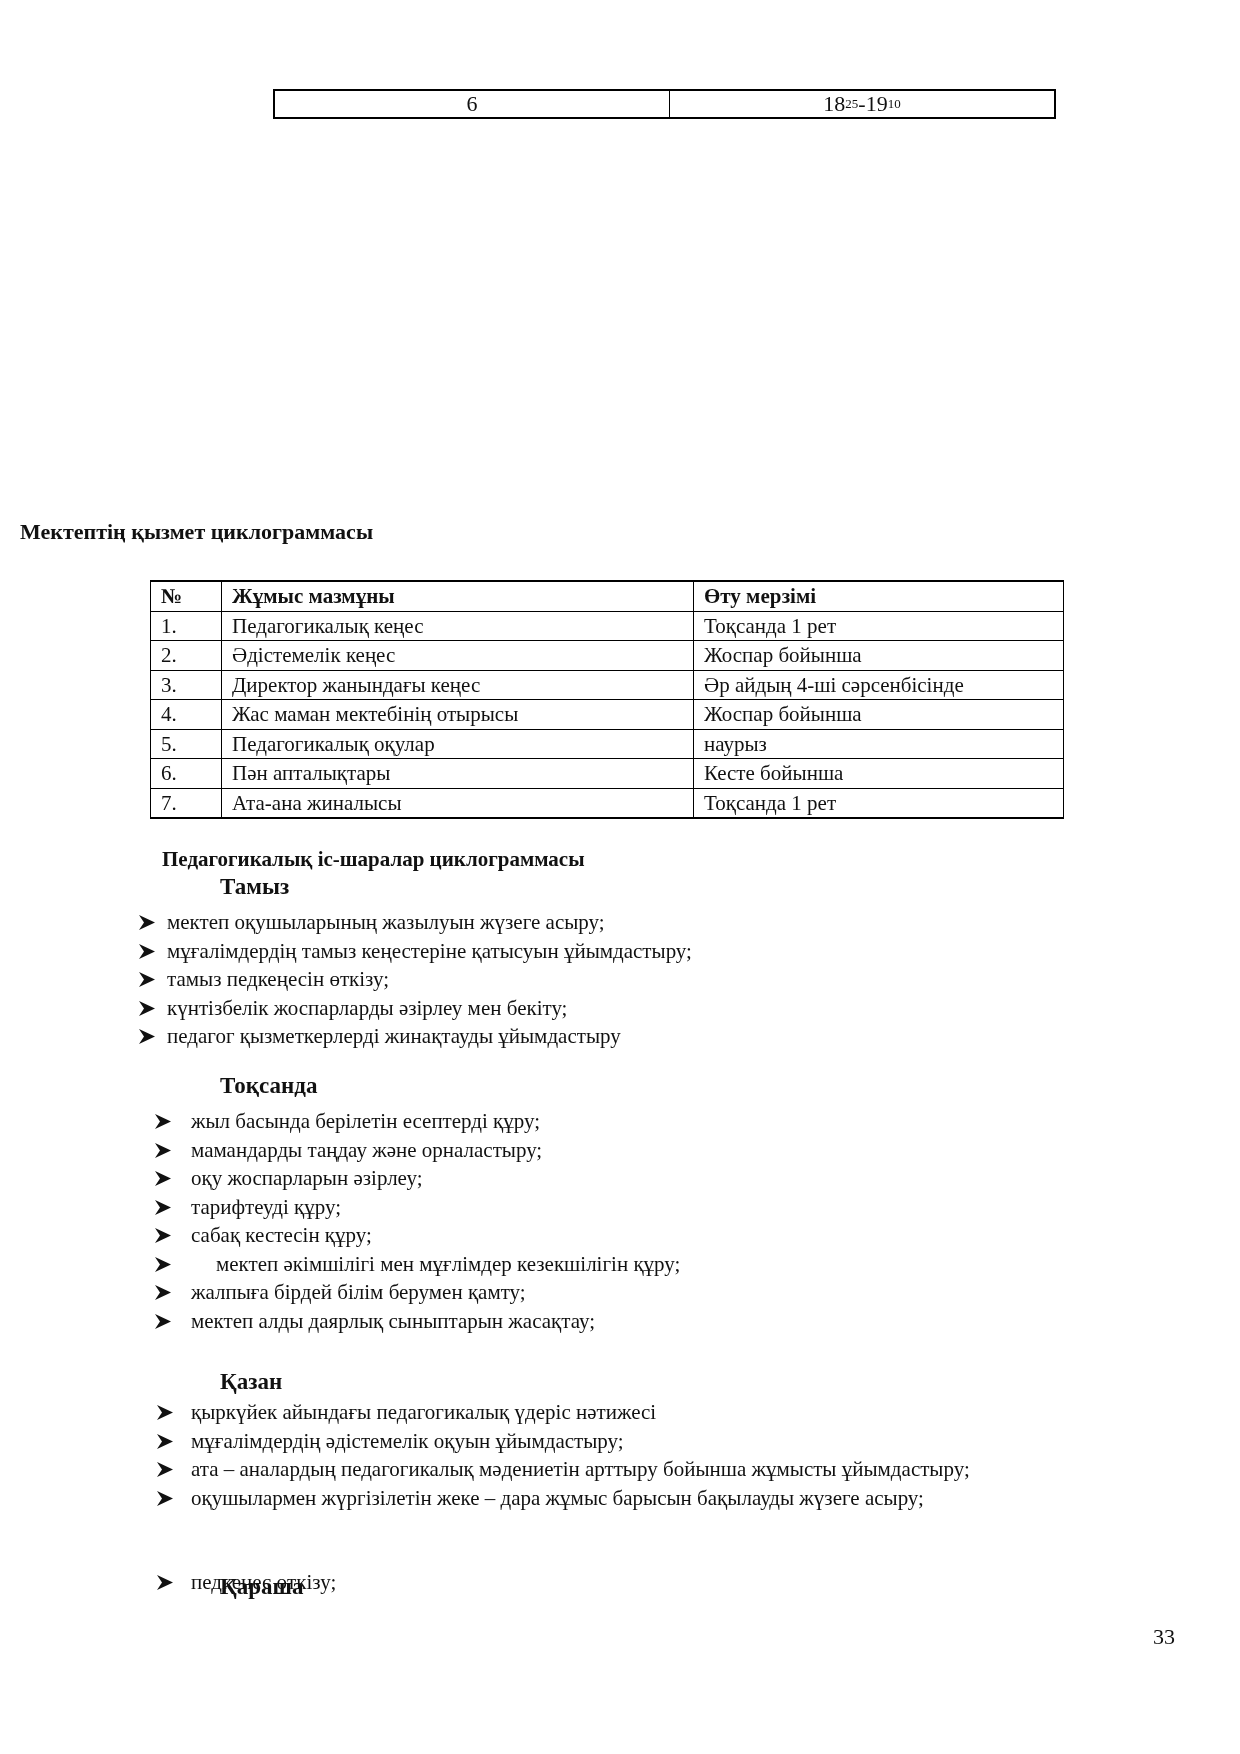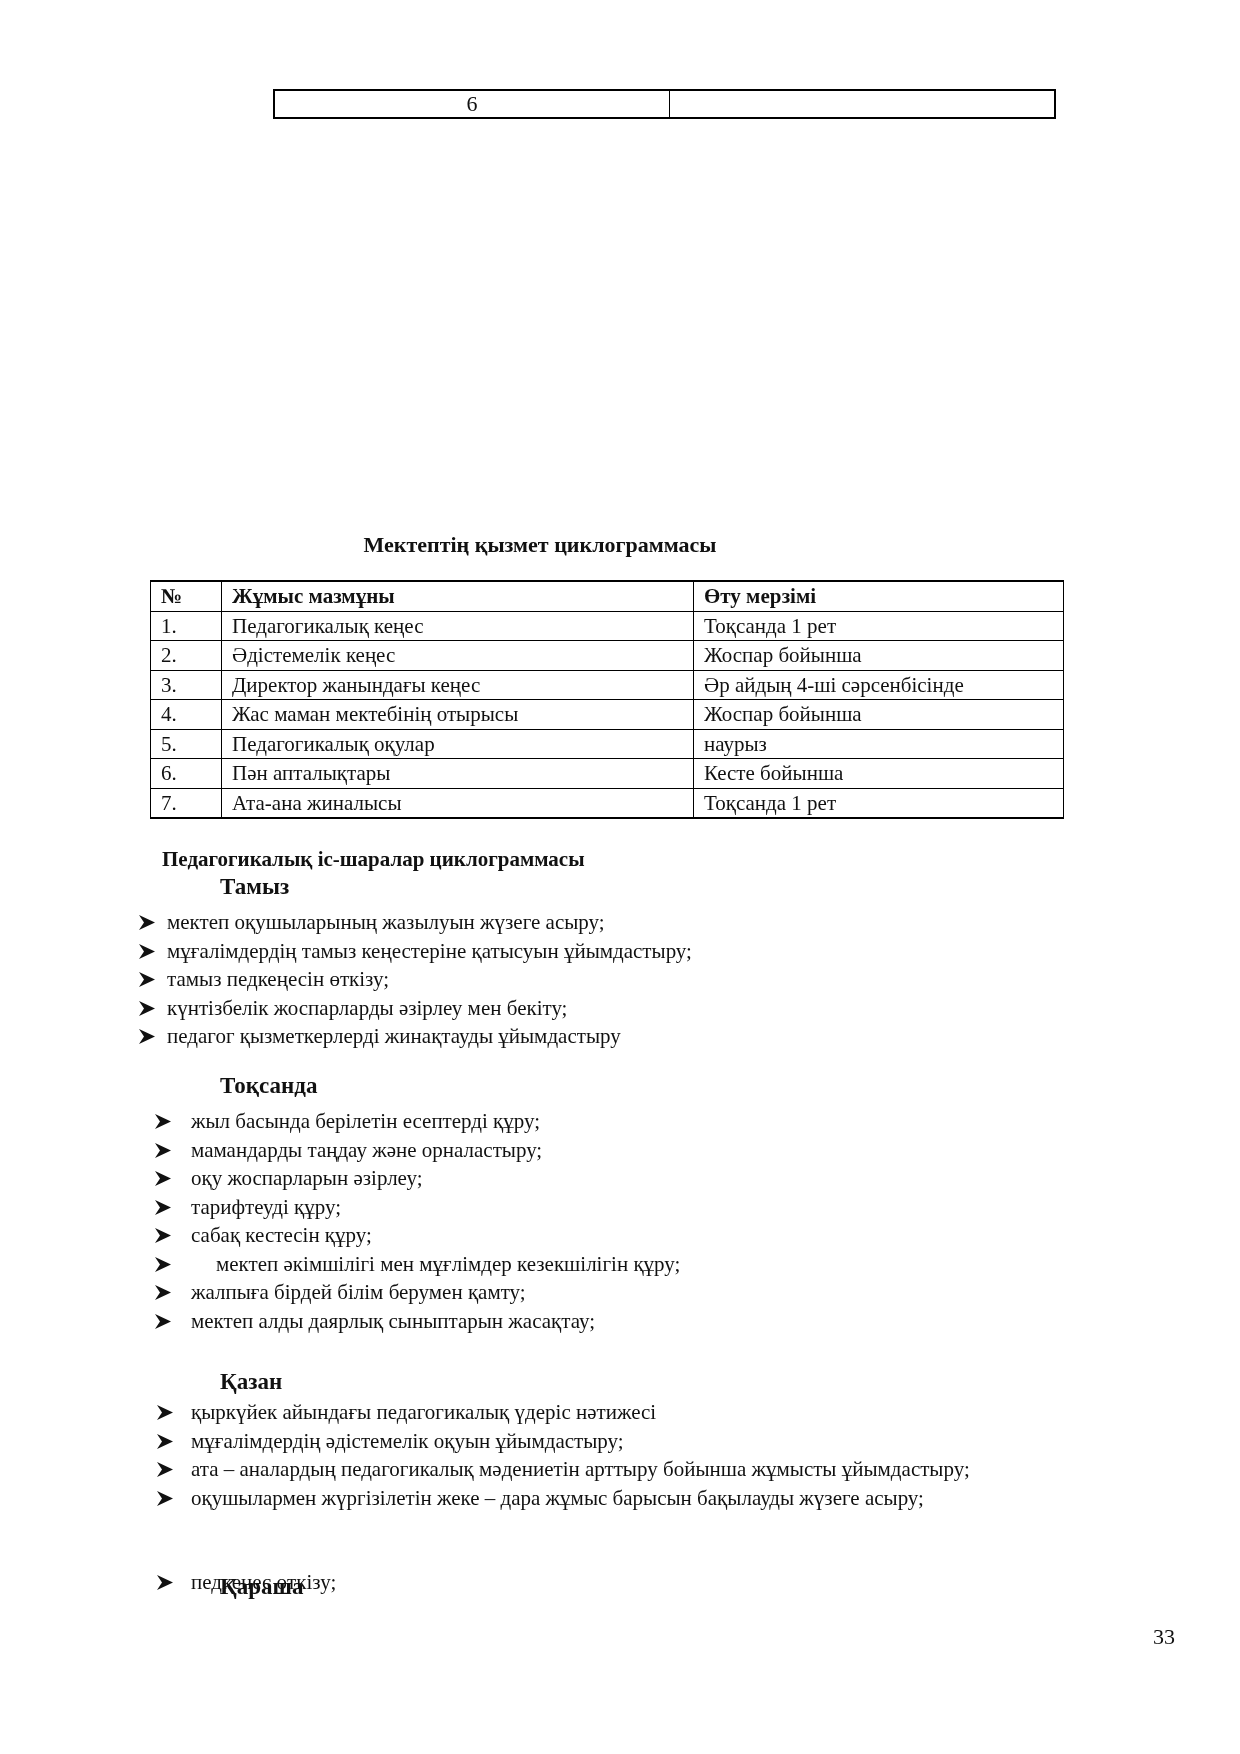--- a/index.html
+++ b/index.html
@@ -7,21 +7,21 @@
          font-family: "Liberation Serif", "DejaVu Serif", serif; color: #111; }
   
   .top-table { position: absolute; left: 273px; top: 89px; width: 783px; height: 30px;
                border: 2px solid #000; box-sizing: border-box; display: flex; }
   .top-table .cell { flex: 0 0 auto; height: 100%; display: flex; align-items: center;
                      justify-content: center; font-size: 22px; box-sizing: border-box; }
   .top-table .c1 { width: 395px; border-right: 1.5px solid #000; }
   .top-table .c2 { flex: 1 1 auto; }
   sup { font-size: 13px; vertical-align: 9px; line-height: 0; }
 
-  .title { position: absolute; left: 0; width: 1060px; top: 532px; text-align: center;
+  .title { position: absolute; left: 0; width: 1060px; top: 519px; text-align: left;
            font-weight: bold; font-size: 22px; padding-left: 20px; box-sizing: border-box; }
 
   table.main { position: absolute; left: 150px; top: 580px; width: 914px;
                border-collapse: collapse; font-size: 21px; }
   table.main td, table.main th { border: 1.5px solid #000; height: 28.5px; padding: 0 0 0 10px;
                text-align: left; vertical-align: middle; line-height: 26px; white-space: nowrap; }
   table.main th { font-weight: bold; border-top-width: 2px; }
   table.main tr:last-child td { border-bottom-width: 2px; }
   table.main .col-num { width: 60px; }
   table.main .col-work { width: 461px; }
@@ -32,20 +32,27 @@
   .blist li { position: relative; height: 28.5px; line-height: 28.5px; white-space: nowrap; }
   .blist .arrow { position: absolute; left: 0; top: 0; width: 18px; height: 28.5px; }
   .blist .arrow svg { position: absolute; top: 7px; left: 0; }
   .pagenum { position: absolute; left: 1153px; top: 1624px; font-size: 22px; }
 </style>
 </head>
 <body>
 
 <div class="top-table">
   <div class="cell c1">6</div>
+  <div class="cell c2">
+    <span>18</span>
+      <sup>25</sup>
+      <span>-</span>
+      <span>19</span>
+      <sup>10</sup>
+  </div>
 </div>
 
 <div class="title">Мектептің қызмет циклограммасы</div>
 
 <table class="main">
   <thead>
     <tr>
       <th class="col-num">№</th>
       <th class="col-work">Жұмыс  мазмұны</th>
       <th>Өту мерзімі</th>

